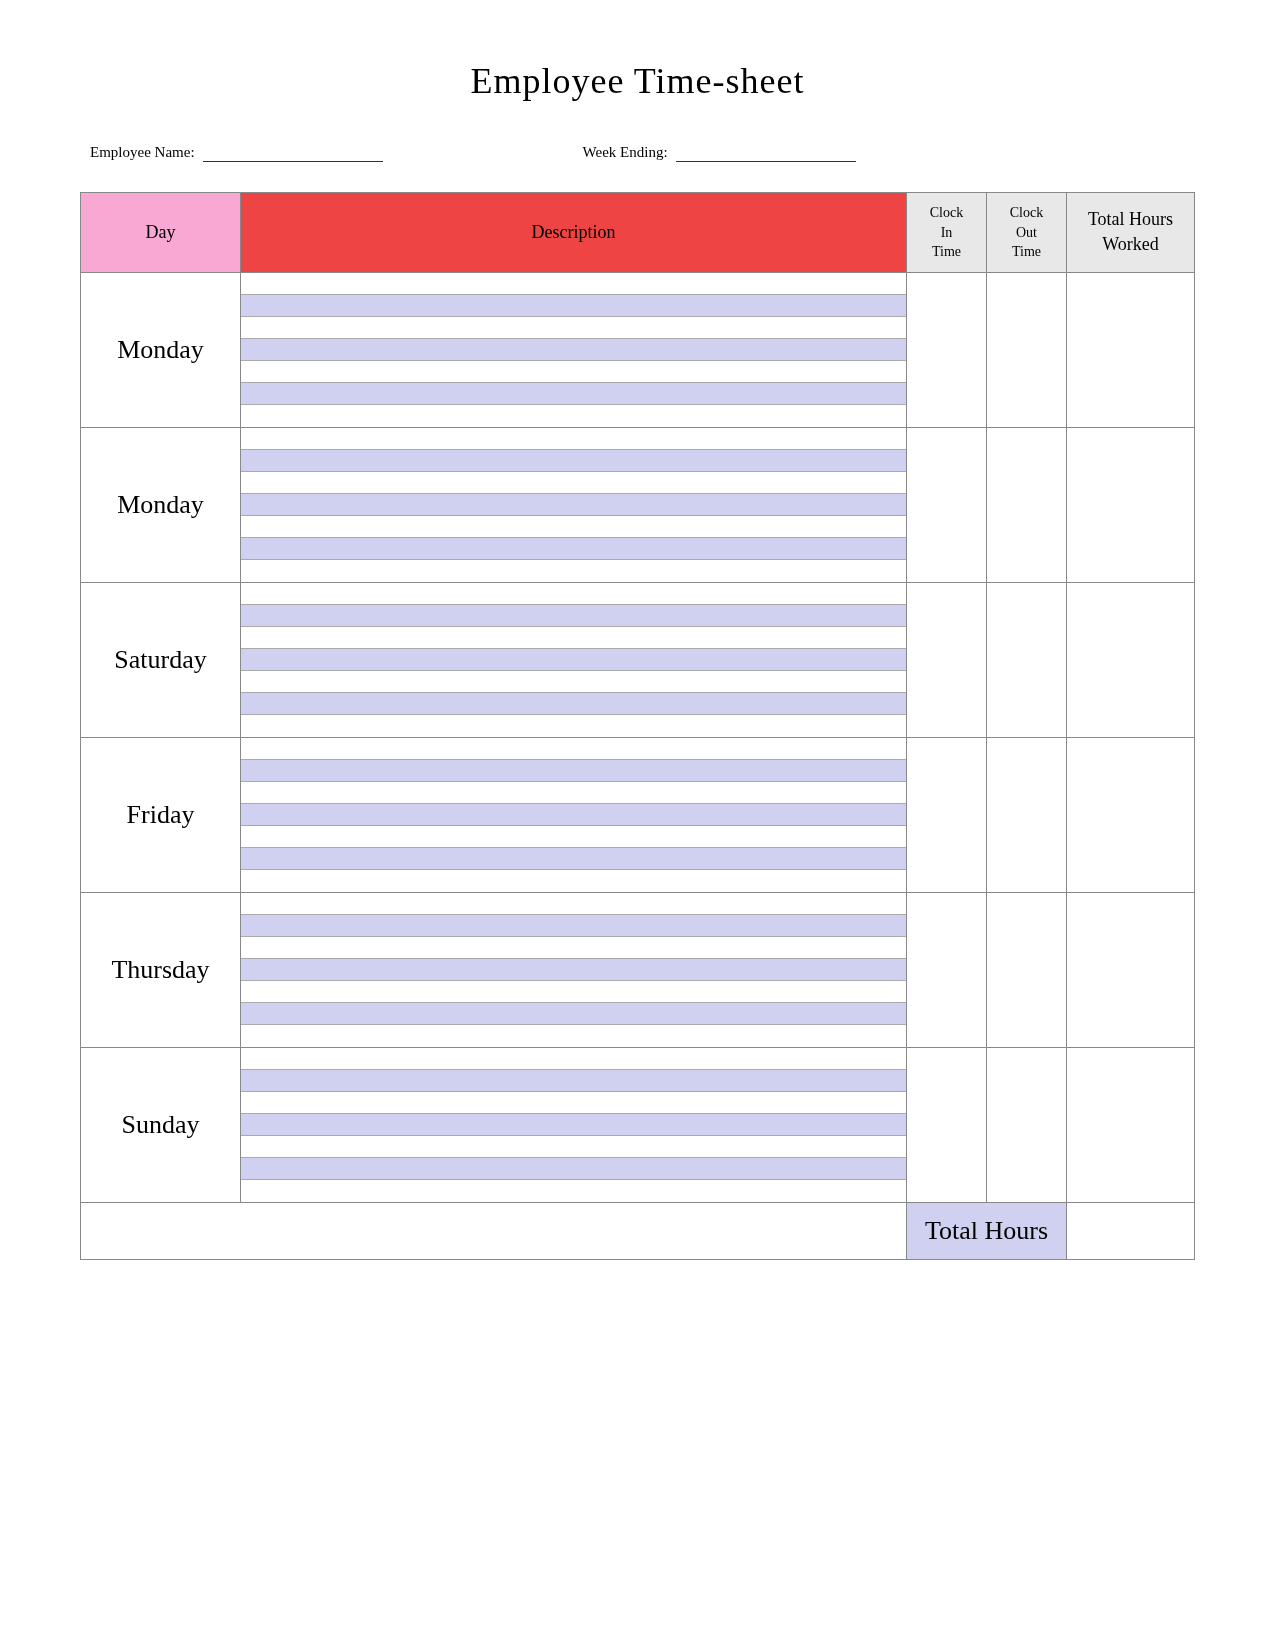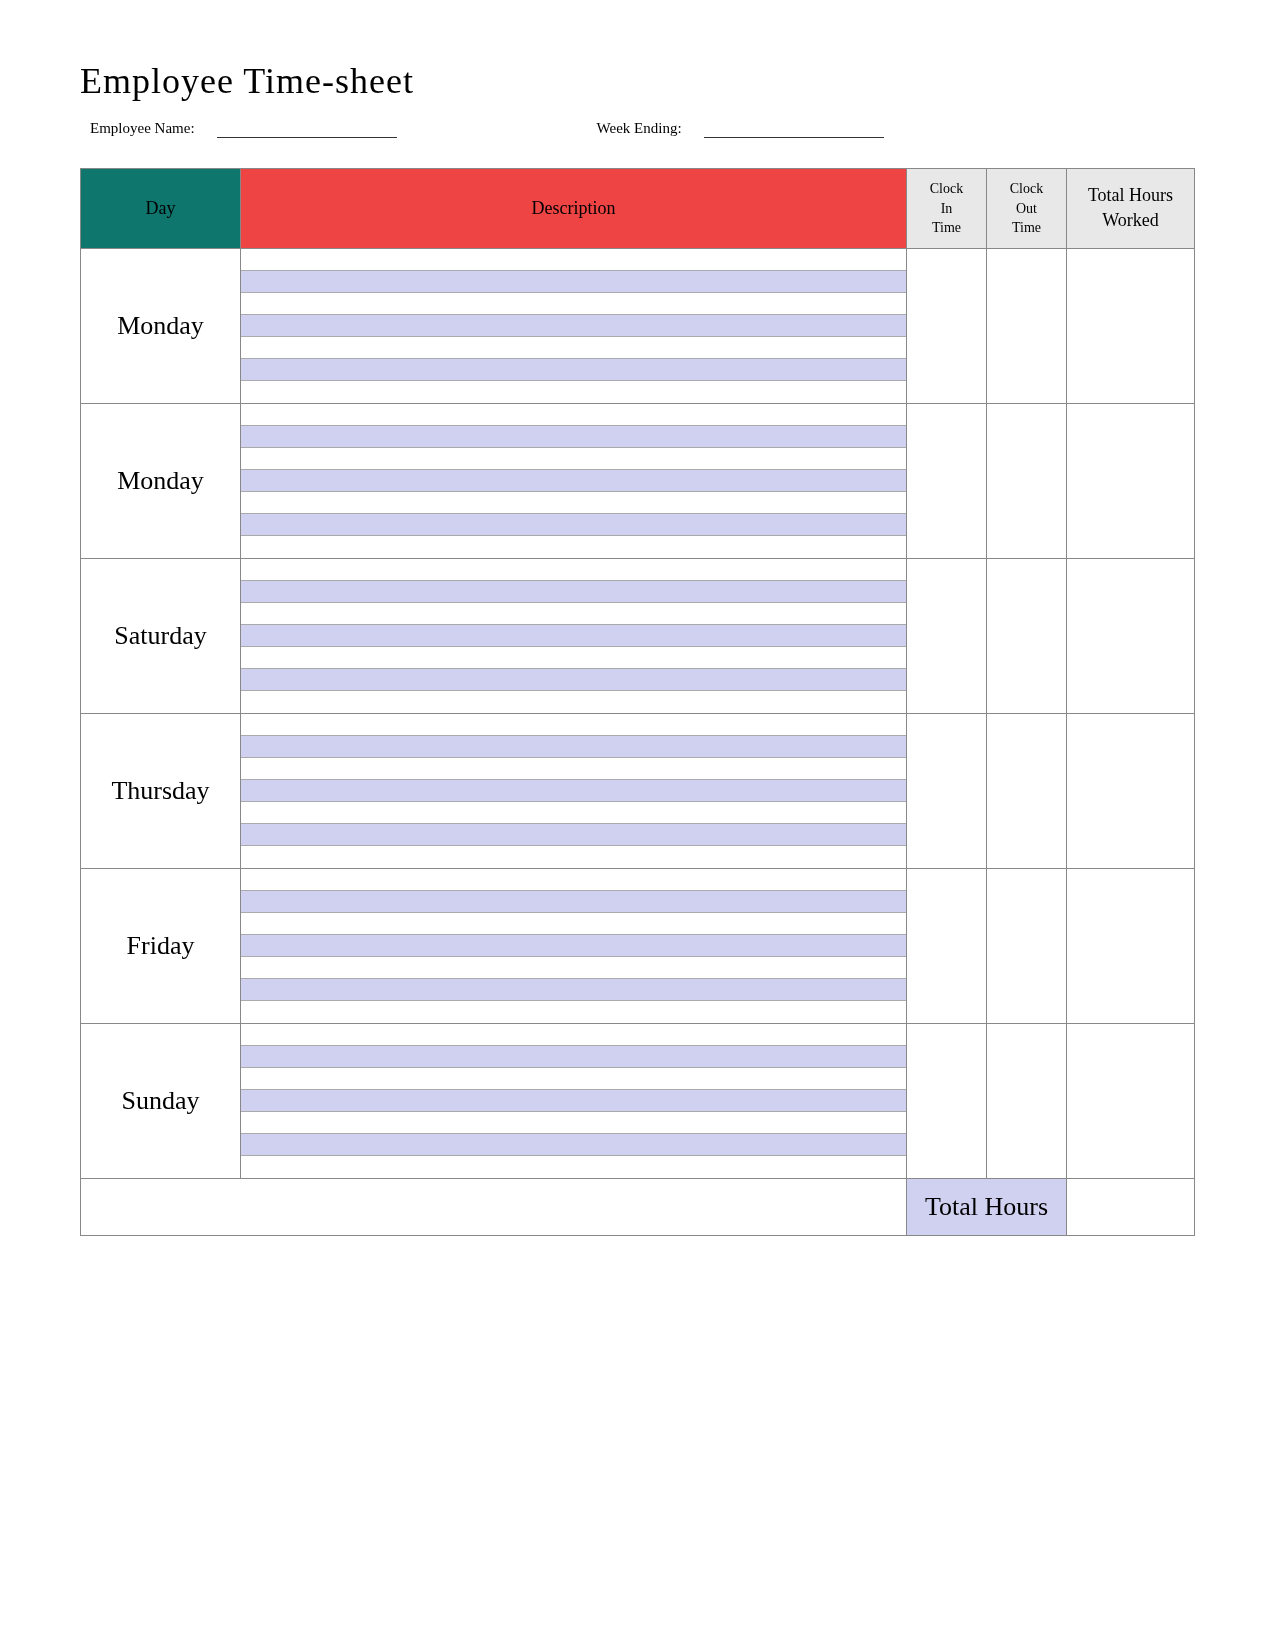--- a/index.html
+++ b/index.html
@@ -10,40 +10,40 @@
 
     body {
       background: #ffffff;
       font-family: Georgia, 'Times New Roman', serif;
       width: 1275px;
       min-height: 1650px;
       padding: 60px 80px;
     }
 
     .page-title {
-      text-align: left;
+      text-align: center;
       font-size: 36px;
       font-weight: normal;
-      margin-bottom: 16px;
+      margin-bottom: 40px;
       letter-spacing: 1px;
     }
 
     .meta-row {
       display: flex;
       justify-content: flex-start;
       gap: 200px;
       margin-bottom: 30px;
       font-size: 16px;
       padding-left: 10px;
     }
 
     .meta-field {
       display: flex;
       align-items: center;
-      gap: 22px;
+      gap: 8px;
     }
 
     .meta-label {
       font-size: 15px;
     }
 
     .meta-value {
       border-bottom: 1px solid #333;
       min-width: 180px;
       height: 20px;
@@ -61,21 +61,21 @@
       padding: 10px 6px;
       text-align: center;
       vertical-align: middle;
       font-size: 18px;
       font-weight: normal;
       background: #e8e8e8;
     }
 
     th.day-header {
       width: 160px;
-      background: #0f766e;
+      background: #f9a8d4;
     }
 
     th.desc-header {
       background: #ef4444;
     }
 
     th.clock-in-header,
     th.clock-out-header {
       width: 80px;
       background: #e8e8e8;
@@ -229,38 +229,38 @@
             <div class="desc-line white"></div>
             <div class="desc-line shaded"></div>
             <div class="desc-line white"></div>
           </div>
         </td>
         <td class="clock-cell"></td>
         <td class="clock-cell"></td>
         <td class="total-cell"></td>
       </tr>
       <tr class="day-row">
+        <td class="day-cell">Friday</td>
+        <td class="desc-lines-cell">
+          <div class="desc-lines">
+            <div class="desc-line white"></div>
+            <div class="desc-line shaded"></div>
+            <div class="desc-line white"></div>
+            <div class="desc-line shaded"></div>
+            <div class="desc-line white"></div>
+            <div class="desc-line shaded"></div>
+            <div class="desc-line white"></div>
+          </div>
+        </td>
+        <td class="clock-cell"></td>
+        <td class="clock-cell"></td>
+        <td class="total-cell"></td>
+      </tr>
+      <tr class="day-row">
         <td class="day-cell">Thursday</td>
-        <td class="desc-lines-cell">
-          <div class="desc-lines">
-            <div class="desc-line white"></div>
-            <div class="desc-line shaded"></div>
-            <div class="desc-line white"></div>
-            <div class="desc-line shaded"></div>
-            <div class="desc-line white"></div>
-            <div class="desc-line shaded"></div>
-            <div class="desc-line white"></div>
-          </div>
-        </td>
-        <td class="clock-cell"></td>
-        <td class="clock-cell"></td>
-        <td class="total-cell"></td>
-      </tr>
-      <tr class="day-row">
-        <td class="day-cell">Friday</td>
         <td class="desc-lines-cell">
           <div class="desc-lines">
             <div class="desc-line white"></div>
             <div class="desc-line shaded"></div>
             <div class="desc-line white"></div>
             <div class="desc-line shaded"></div>
             <div class="desc-line white"></div>
             <div class="desc-line shaded"></div>
             <div class="desc-line white"></div>
           </div>

